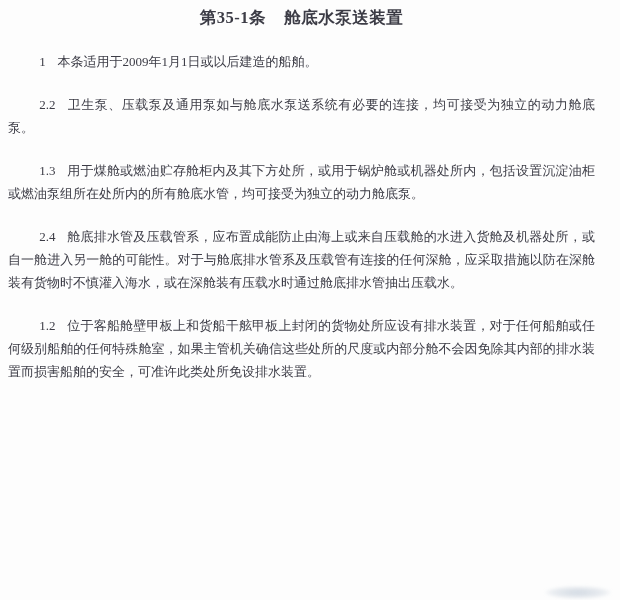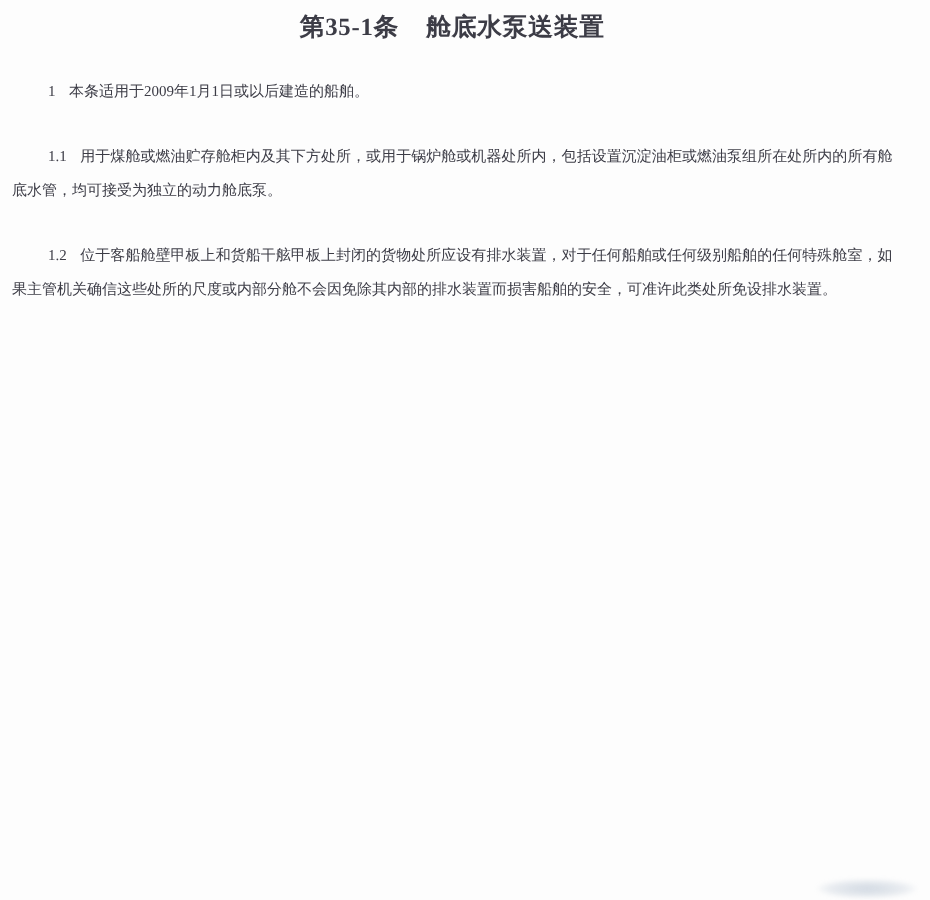--- a/index.html
+++ b/index.html
@@ -28,21 +28,21 @@
     text-align: center;
     line-height: 23px;
     margin: 0 0 21px 0;
     letter-spacing: 0.5px;
   }
   .title .tsep {
     display: inline-block;
     width: 1.1em;
   }
   .para {
-    font-size: 10px;
+    font-size: 13px;
     line-height: 23px;
     margin: 0 0 20px 0;
     text-align: justify;
     text-justify: inter-ideograph;
     text-indent: 2.4em;
     word-break: break-all;
   }
   .para:last-of-type {
     margin-bottom: 0;
   }
@@ -69,22 +69,24 @@
 <body>
 
 <div class="page">
 
   <h1 class="title"><span>第35-1条</span><span class="tsep"></span><span>舱底水泵送装置</span></h1>
 
   <p class="para"><span class="num">1</span><span class="txt">本条适用于2009年1月1日或以后建造的船舶。</span></p>
 
 
 
+  <p class="para"><span class="num">2.2</span><span class="txt">卫生泵、压载泵及通用泵如与舱底水泵送系统有必要的连接，均可接受为独立的动力舱底泵。</span></p>
 
-  <p class="para"><span class="num">1.1</span><span class="txt">用于煤舱或燃油贮存舱柜内及其下方处所，或用于锅炉舱或机器处所内，包括设置沉淀油柜或燃油泵组所在处所内的所有舱底水管，均可接受为独立的动力舱底泵。</span></p>
+  <p class="para"><span class="num">1.3</span><span class="txt">用于煤舱或燃油贮存舱柜内及其下方处所，或用于锅炉舱或机器处所内，包括设置沉淀油柜或燃油泵组所在处所内的所有舱底水管，均可接受为独立的动力舱底泵。</span></p>
 
+  <p class="para"><span class="num">2.4</span><span class="txt">舱底排水管及压载管系，应布置成能防止由海上或来自压载舱的水进入货舱及机器处所，或自一舱进入另一舱的可能性。对于与舱底排水管系及压载管有连接的任何深舱，应采取措施以防在深舱装有货物时不慎灌入海水，或在深舱装有压载水时通过舱底排水管抽出压载水。</span></p>
 
 
   <p class="para"><span class="num">1.2</span><span class="txt">位于客船舱壁甲板上和货船干舷甲板上封闭的货物处所应设有排水装置，对于任何船舶或任何级别船舶的任何特殊舱室，如果主管机关确信这些处所的尺度或内部分舱不会因免除其内部的排水装置而损害船舶的安全，可准许此类处所免设排水装置。</span></p>
 
   <div class="smudge"></div>
 
 </div>
 
 </body></html>

